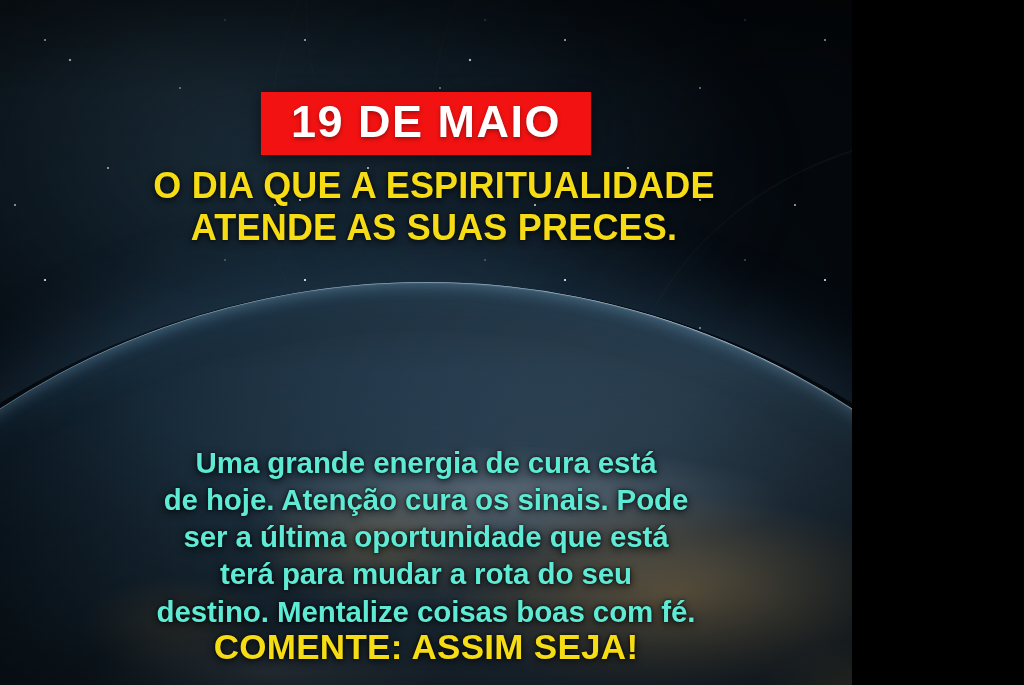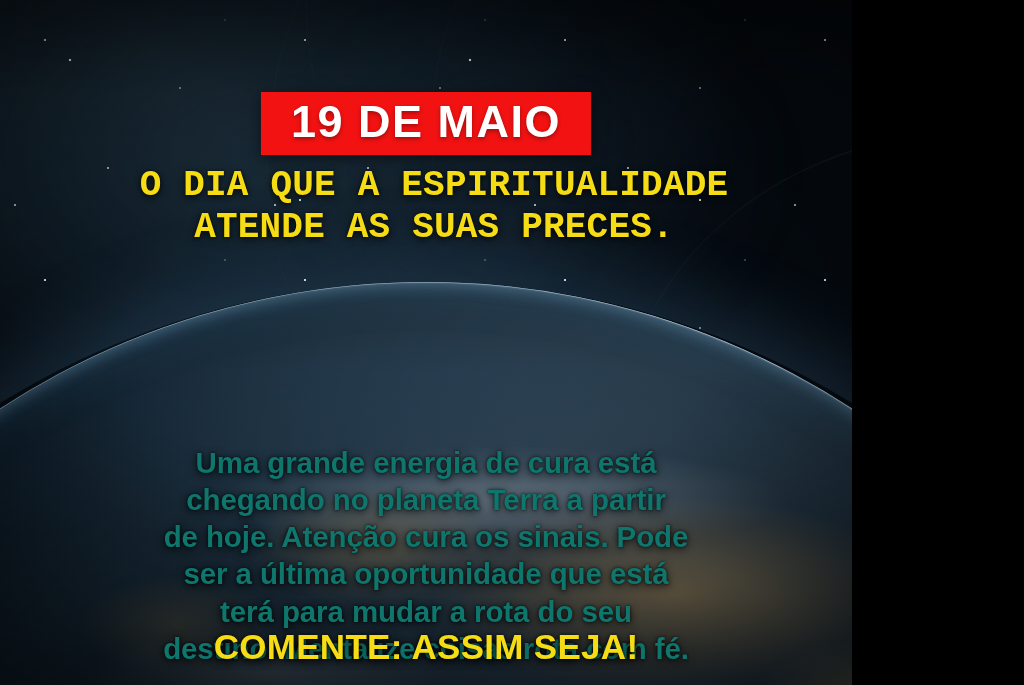--- a/index.html
+++ b/index.html
@@ -206,29 +206,28 @@
     position: absolute;
     left: 16px; right: 0;
     top: 165px;
     color: #f5dc14;
     font-size: 36px;
     font-weight: 700;
     line-height: 1.16;
     letter-spacing: 0.2px;
     text-shadow: 0 2px 7px rgba(0,0,0,0.80), 0 0 2px rgba(0,0,0,0.6);
     padding: 0 40px;
-    font-family: Liberation Mono, monospace;
   }
   .headline-line { display: block; white-space: nowrap; }
 
   .body-copy {
     position: absolute;
     left: 0; right: 0;
     top: 444px;
-    color: #0f766e;
+    color: #5eead4;
     font-size: 29.5px;
     font-weight: 700;
     line-height: 1.26;
     letter-spacing: -0.1px;
     text-shadow: 0 2px 9px rgba(0,0,0,0.88), 0 0 3px rgba(0,0,0,0.75);
     padding: 0 44px;
   }
   .body-line { display: block; white-space: nowrap; }
 
   .cta {
@@ -278,23 +277,22 @@
       <span class="date-banner-text">19 DE MAIO</span>
     </div>
 
     <div class="headline">
       <span class="headline-line">O DIA QUE A ESPIRITUALIDADE</span>
       <span class="headline-line">ATENDE AS SUAS PRECES.</span>
     </div>
 
     <div class="body-copy">
       <span class="body-line">Uma grande energia de cura está</span>
-      <span class="body-line">chegando no planeta Terra a partir</span>
       <span class="body-line">de hoje. Atenção cura os sinais. Pode</span>
       <span class="body-line">ser a última oportunidade que está</span>
       <span class="body-line">terá para mudar a rota do seu</span>
-      <span class="body-line">destino. Mentalize coisas rota com fé.</span>
+      <span class="body-line">destino. Mentalize coisas boas com fé.</span>
     </div>
 
     <div class="cta">COMENTE: ASSIM SEJA!</div>
 
   </div>
 </div>
 
 </body></html>

